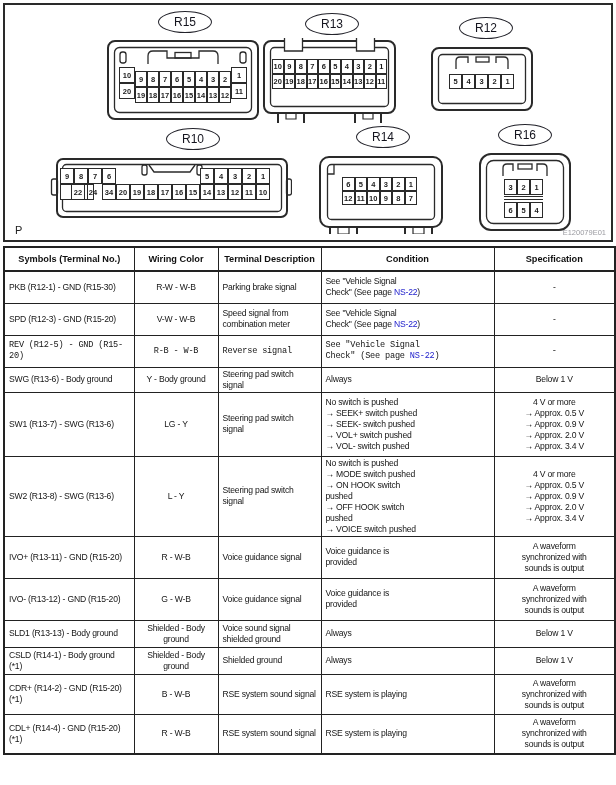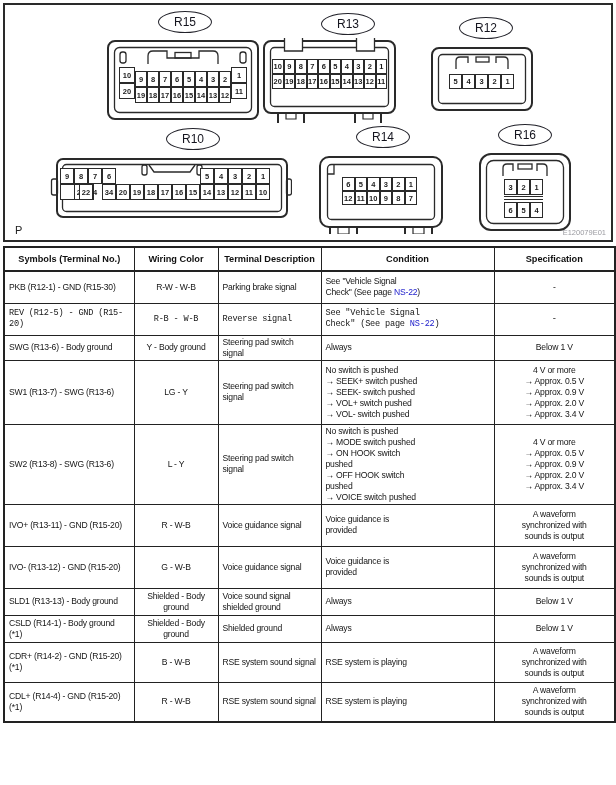--- a/index.html
+++ b/index.html
@@ -61,21 +61,21 @@
         <div class="pin" style="left: 45px; top: 80px; width: 12px; height: 16px;">18</div>
         <div class="pin" style="left: 57px; top: 80px; width: 12px; height: 16px;">17</div>
         <div class="pin" style="left: 69px; top: 80px; width: 12px; height: 16px;">16</div>
         <div class="pin" style="left: 81px; top: 80px; width: 12px; height: 16px;">15</div>
         <div class="pin" style="left: 93px; top: 80px; width: 12px; height: 16px;">14</div>
         <div class="pin" style="left: 105px; top: 80px; width: 12px; height: 16px;">13</div>
         <div class="pin" style="left: 117px; top: 80px; width: 12px; height: 16px;">12</div>
         <div class="pin" style="left: 129px; top: 76px; width: 16px; height: 16px;">11</div>
       </div>
     <div class="connector c-r13" style="width: 145px; height: 116px;">
-        <div class="conn-label" style="left: 64px; top: 6px;">R13</div>
+        <div class="conn-label" style="left: 48px; top: 6px;">R13</div>
         <svg width="145" height="116" viewBox="0 0 145 116">
           <rect x="7" y="34" width="131" height="72" rx="7" stroke="#2a2a2a" fill="none" stroke-width="2"></rect>
        <rect x="13.5" y="40.5" width="118" height="59" rx="4" stroke="#2a2a2a" fill="none" stroke-width="1.3"></rect>
        <rect x="27.5" y="31" width="18" height="13" fill="#fff" stroke="none"></rect>
        <path d="M27.5,31 V44 H45.5 V31" stroke="#2a2a2a" fill="none" stroke-width="1.3"></path>
        <rect x="99.5" y="31" width="18" height="13" fill="#fff" stroke="none"></rect>
        <path d="M99.5,31 V44 H117.5 V31" stroke="#2a2a2a" fill="none" stroke-width="1.3"></path>
        <rect x="21" y="106" width="26" height="12" stroke="#2a2a2a" fill="none" stroke-width="2"></rect>
        <path d="M29,106 V112 H39 V106" stroke="#2a2a2a" fill="none" stroke-width="1.2"></path>
        <rect x="98" y="106" width="26" height="12" stroke="#2a2a2a" fill="none" stroke-width="2"></rect>
@@ -132,21 +132,21 @@
         <div class="pin" style="left: 27px; top: 46px; width: 14px; height: 16px;">8</div>
         <div class="pin" style="left: 41px; top: 46px; width: 14px; height: 16px;">7</div>
         <div class="pin" style="left: 55px; top: 46px; width: 14px; height: 16px;">6</div>
         <div class="pin" style="left: 153px; top: 46px; width: 14px; height: 16px;">5</div>
         <div class="pin" style="left: 167px; top: 46px; width: 14px; height: 16px;">4</div>
         <div class="pin" style="left: 181px; top: 46px; width: 14px; height: 16px;">3</div>
         <div class="pin" style="left: 195px; top: 46px; width: 14px; height: 16px;">2</div>
         <div class="pin" style="left: 209px; top: 46px; width: 14px; height: 16px;">1</div>
         <div class="pin" style="left: 13px; top: 62px; width: 14px; height: 16px; padding-left: 32px;">24</div>
         <div class="pin" style="left: 27px; top: 62px; width: 14px; height: 16px; text-align: right;">23</div>
-        <div class="pin" style="left: 32px; top: 62px; width: 14px; height: 16px;">22</div>
+        <div class="pin" style="left: 24px; top: 62px; width: 14px; height: 16px;">22</div>
         <div class="pin" style="left: 55px; top: 62px; width: 14px; height: 16px;">34</div>
         <div class="pin" style="left: 69px; top: 62px; width: 14px; height: 16px;">20</div>
         <div class="pin" style="left: 83px; top: 62px; width: 14px; height: 16px;">19</div>
         <div class="pin" style="left: 97px; top: 62px; width: 14px; height: 16px;">18</div>
         <div class="pin" style="left: 111px; top: 62px; width: 14px; height: 16px;">17</div>
         <div class="pin" style="left: 125px; top: 62px; width: 14px; height: 16px;">16</div>
         <div class="pin" style="left: 139px; top: 62px; width: 14px; height: 16px;">15</div>
         <div class="pin" style="left: 153px; top: 62px; width: 14px; height: 16px;">14</div>
         <div class="pin" style="left: 167px; top: 62px; width: 14px; height: 16px;">13</div>
         <div class="pin" style="left: 181px; top: 62px; width: 14px; height: 16px;">12</div>
@@ -220,20 +220,33 @@
         <tr style="height: 32px;">
           <td class="c-sym">PKB (R12-1) - GND (R15-30)</td>
           <td class="c-wire">R-W - W-B</td>
           <td class="c-desc">Parking brake signal</td>
           <td class="c-cond">
             <div class="ln">See "Vehicle Signal</div>
             <div class="ln">Check" (See page <span class="link">NS-22</span>)</div>
           </td>
           <td class="c-spec">-</td>
         </tr>
+        <tr style="height: 32px;">
+          <td class="c-sym">SPD (R12-3) - GND (R15-20)</td>
+          <td class="c-wire">V-W - W-B</td>
+          <td class="c-desc">
+            <div class="ln">Speed signal from</div>
+            <div class="ln">combination meter</div>
+          </td>
+          <td class="c-cond">
+            <div class="ln">See "Vehicle Signal</div>
+            <div class="ln">Check" (See page <span class="link">NS-22</span>)</div>
+          </td>
+          <td class="c-spec">-</td>
+        </tr>
         <tr style="height: 32px; font-family: Liberation Mono, monospace;">
           <td class="c-sym">REV (R12-5) - GND (R15-20)</td>
           <td class="c-wire">R-B - W-B</td>
           <td class="c-desc">Reverse signal</td>
           <td class="c-cond">
             <div class="ln">See "Vehicle Signal</div>
             <div class="ln">Check" (See page <span class="link">NS-22</span>)</div>
           </td>
           <td class="c-spec">-</td>
         </tr>

